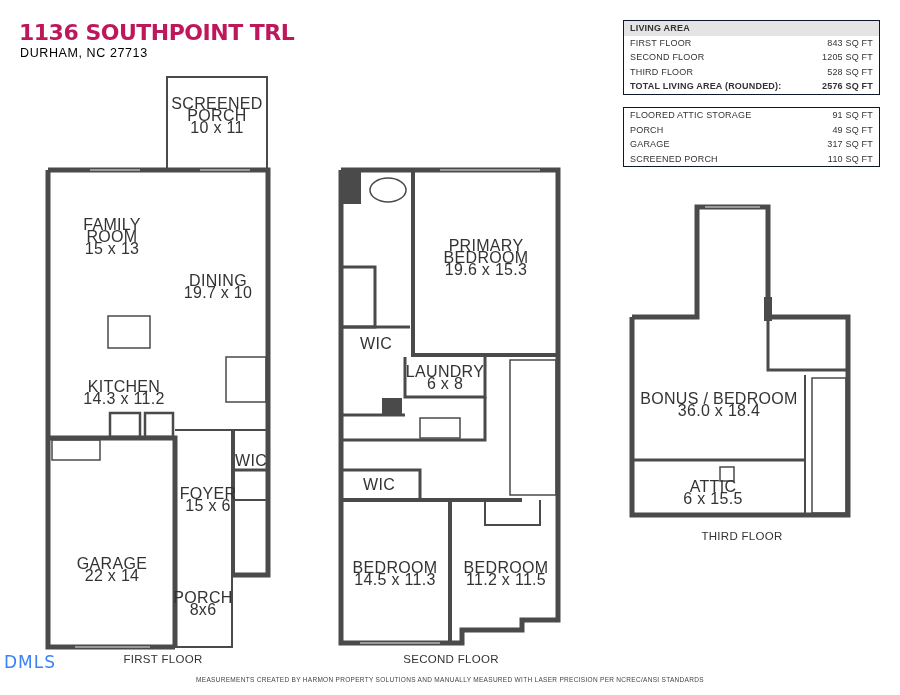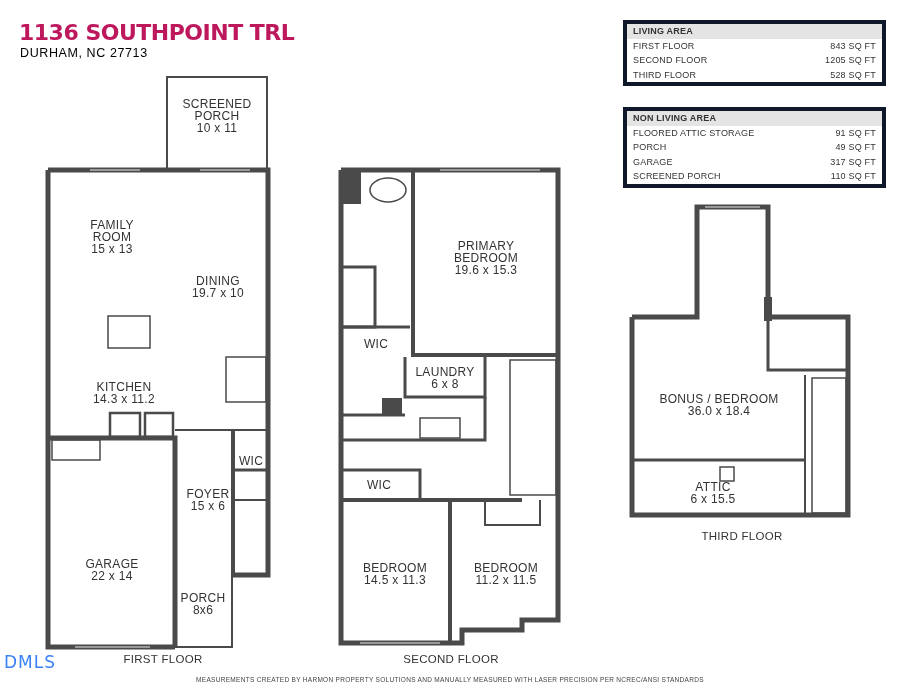--- a/index.html
+++ b/index.html
@@ -1,28 +1,28 @@
 <!DOCTYPE html>
 <html><head>
 <meta charset="utf-8">
 <style>
   html, body { margin:0; padding:0; background:#ffffff; }
   body { width:900px; height:695px; position:relative; overflow:hidden;
          font-family:"Liberation Sans", sans-serif; color:#333; }
   .title { position:absolute; left:19px; top:20px; font-size:22px; font-weight:900;
            font-family:"DejaVu Sans", sans-serif; letter-spacing:-0.5px; color:#be185d; }
   .subtitle { position:absolute; left:20px; top:46px; font-size:12.5px; letter-spacing:0.6px; color:#000000; }
-  .tbl { position:absolute; left:623px; width:255px; border:4px solid #0f172a; background:#fff;
+  .tbl { position:absolute; left:623px; width:255px; border:1px solid #0f172a; background:#fff;
          font-size:9px; letter-spacing:0.2px; }
   .tbl .row { display:flex; justify-content:space-between; padding:0 6px; height:14.5px; line-height:14.5px; }
   .tbl .head { background:#e4e4e4; font-weight:bold; }
   .tbl .bold { font-weight:bold; }
   .tbl .val { min-width:0; text-align:center; }
   svg.plan { position:absolute; left:0; top:0; }
-  .lbl { position:absolute; text-align:center; font-size:12px; line-height:12px; color:#333; letter-spacing:0.3px; white-space:nowrap; transform:translateX(-50%); }
+  .lbl { position:absolute; text-align:center; font-size:16px; line-height:12px; color:#333; letter-spacing:0.3px; white-space:nowrap; transform:translateX(-50%); }
   .floor-lbl { position:absolute; font-size:11.5px; letter-spacing:0.3px; color:#333; transform:translateX(-50%); white-space:nowrap; }
   .footer { position:absolute; left:0; width:900px; top:676px; text-align:center; font-size:6.5px; letter-spacing:0.3px; color:#444; }
   .logo { position:absolute; left:4px; top:652px; font-size:17px; letter-spacing:1px; color:#3b82f6; font-family:"DejaVu Sans", sans-serif; }
 </style>
 </head>
 <body>
 
 <div class="title">1136 SOUTHPOINT TRL</div>
 <div class="subtitle">DURHAM, NC 27713</div>
 
@@ -35,26 +35,27 @@
       <span class="val">843 SQ FT</span>
     </div>
   <div class="row">
       <span>SECOND FLOOR</span>
       <span class="val">1205 SQ FT</span>
     </div>
   <div class="row">
       <span>THIRD FLOOR</span>
       <span class="val">528 SQ FT</span>
     </div>
+  <div class="row bold">
+      <span>TOTAL LIVING AREA (ROUNDED):</span>
+      <span class="val">2576 SQ FT</span>
+    </div>
 </div>
 
 <div class="tbl" style="top:107px;">
-  <div class="row head">
-      <span>NON LIVING AREA</span>
-    </div>
   <div class="row">
       <span>FLOORED ATTIC STORAGE</span>
       <span class="val">91 SQ FT</span>
     </div>
   <div class="row">
       <span>PORCH</span>
       <span class="val">49 SQ FT</span>
     </div>
   <div class="row">
       <span>GARAGE</span>

